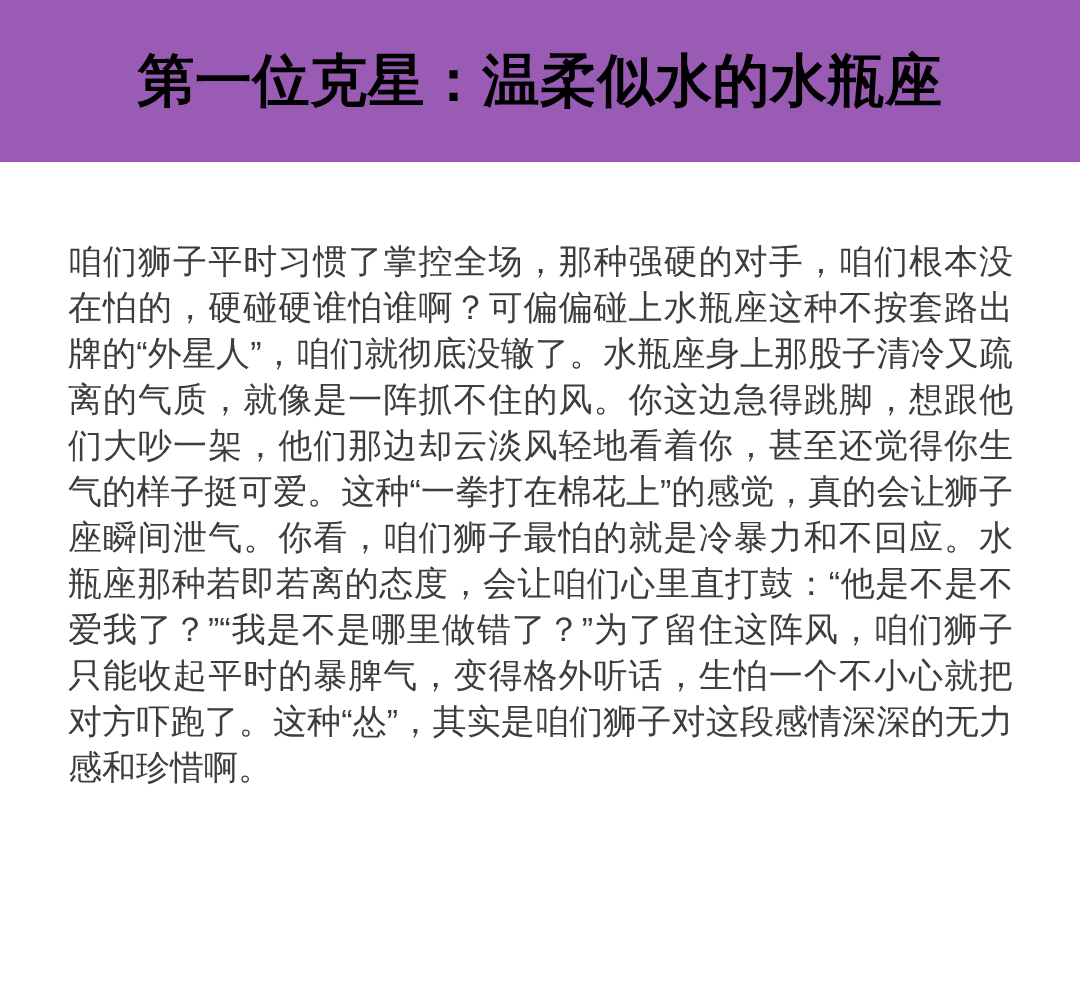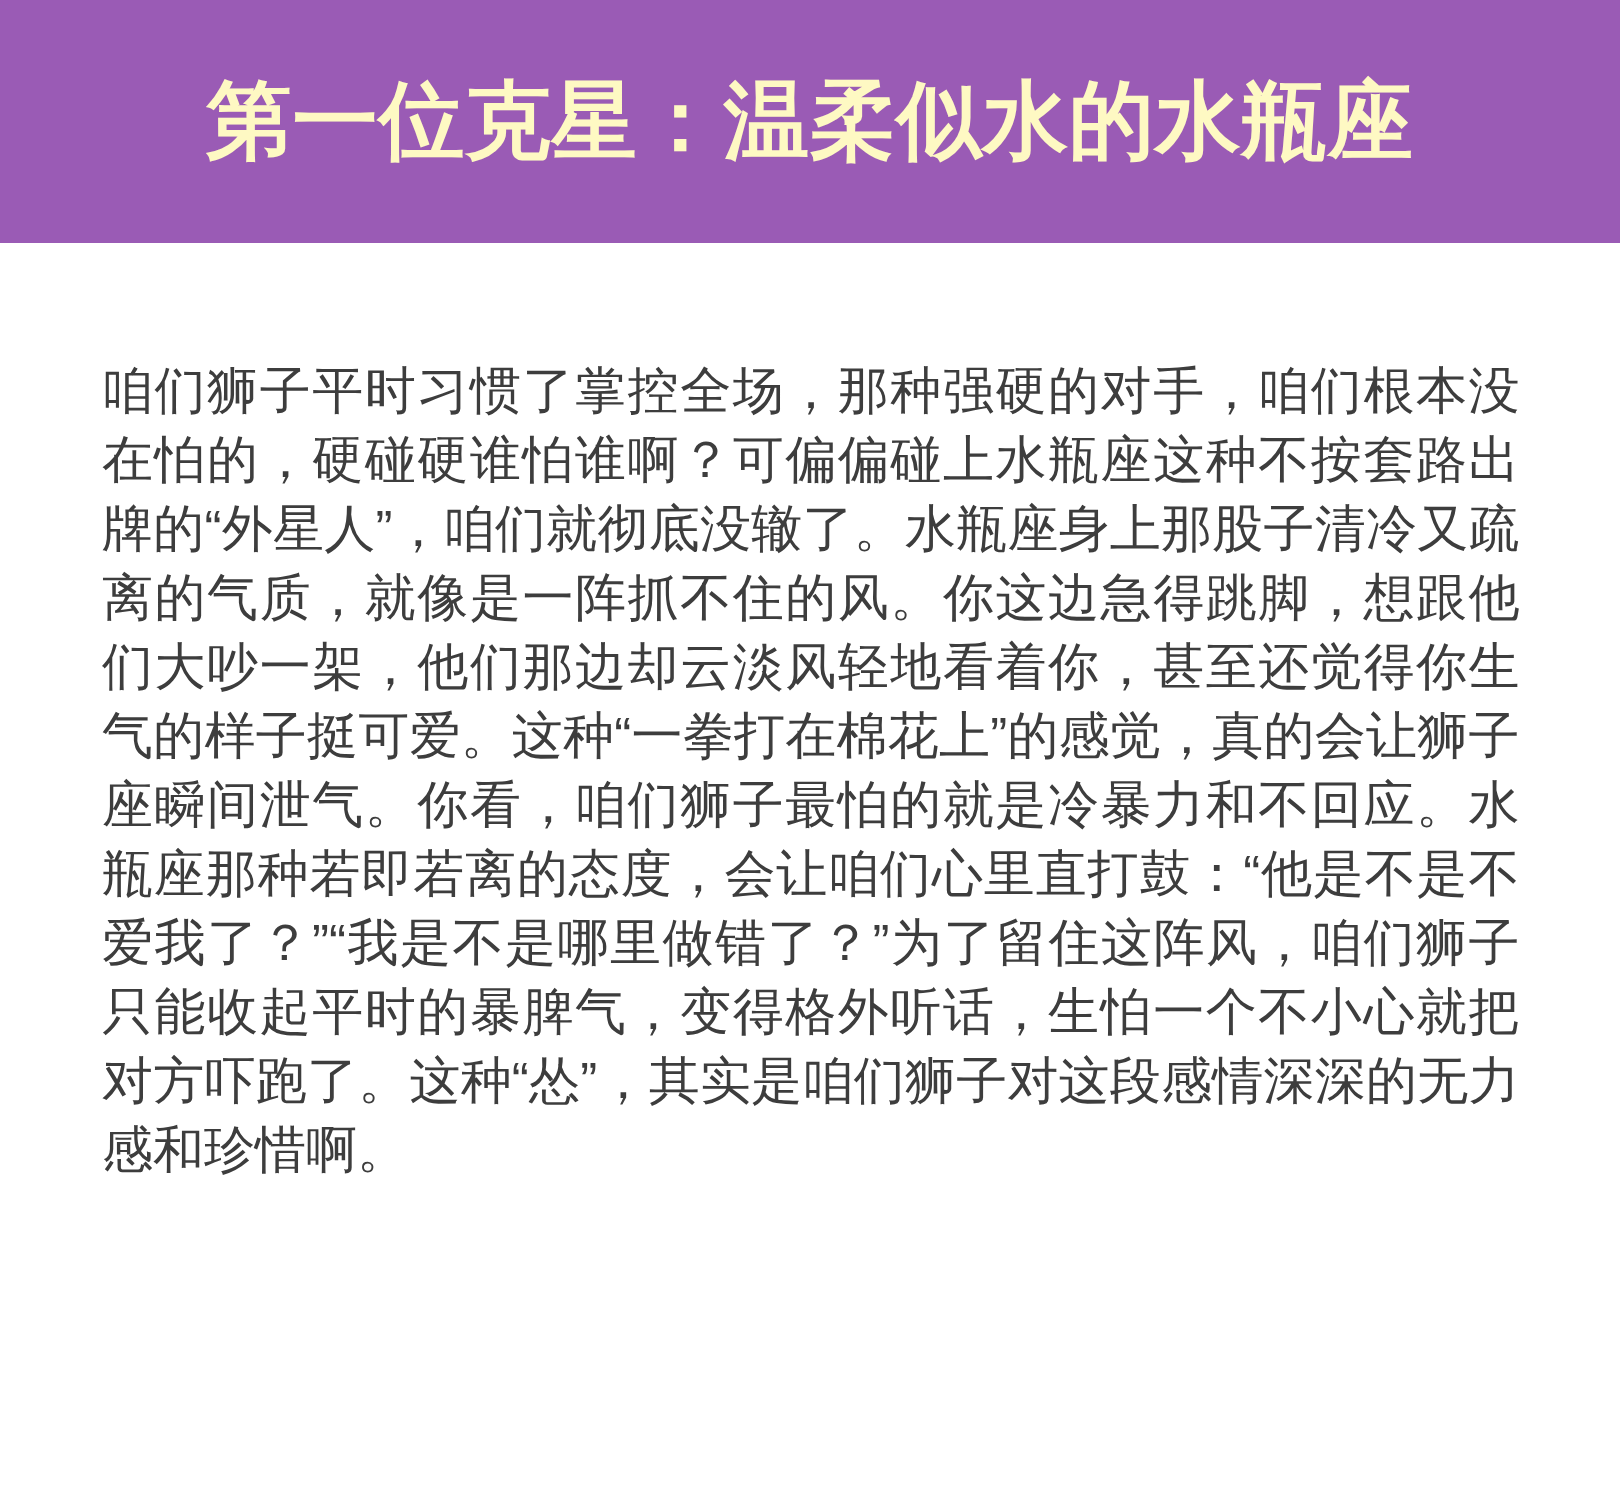--- a/index.html
+++ b/index.html
@@ -38,18 +38,18 @@
     letter-spacing: 0px;
     text-align: justify;
     text-justify: inter-character;
     word-break: break-all;
   }
 </style>
 </head>
 <body>
 
 <div class="header-banner" style="background-color: rgb(154, 91, 181);">
-  <h1 class="page-title" style="color: #fef9c3;">第一位克星：温柔似水的水瓶座</h1>
+  <h1 class="page-title" style="color: #000000;">第一位克星：温柔似水的水瓶座</h1>
 </div>
 
 <div class="article-body" style="background-color: rgb(255, 255, 255);">
   <p class="article-paragraph" style="color: rgb(61, 61, 61);">咱们狮子平时习惯了掌控全场，那种强硬的对手，咱们根本没在怕的，硬碰硬谁怕谁啊？可偏偏碰上水瓶座这种不按套路出牌的“外星人”，咱们就彻底没辙了。水瓶座身上那股子清冷又疏离的气质，就像是一阵抓不住的风。你这边急得跳脚，想跟他们大吵一架，他们那边却云淡风轻地看着你，甚至还觉得你生气的样子挺可爱。这种“一拳打在棉花上”的感觉，真的会让狮子座瞬间泄气。你看，咱们狮子最怕的就是冷暴力和不回应。水瓶座那种若即若离的态度，会让咱们心里直打鼓：“他是不是不爱我了？”“我是不是哪里做错了？”为了留住这阵风，咱们狮子只能收起平时的暴脾气，变得格外听话，生怕一个不小心就把对方吓跑了。这种“怂”，其实是咱们狮子对这段感情深深的无力感和珍惜啊。</p>
 </div>
 
 </body></html>

